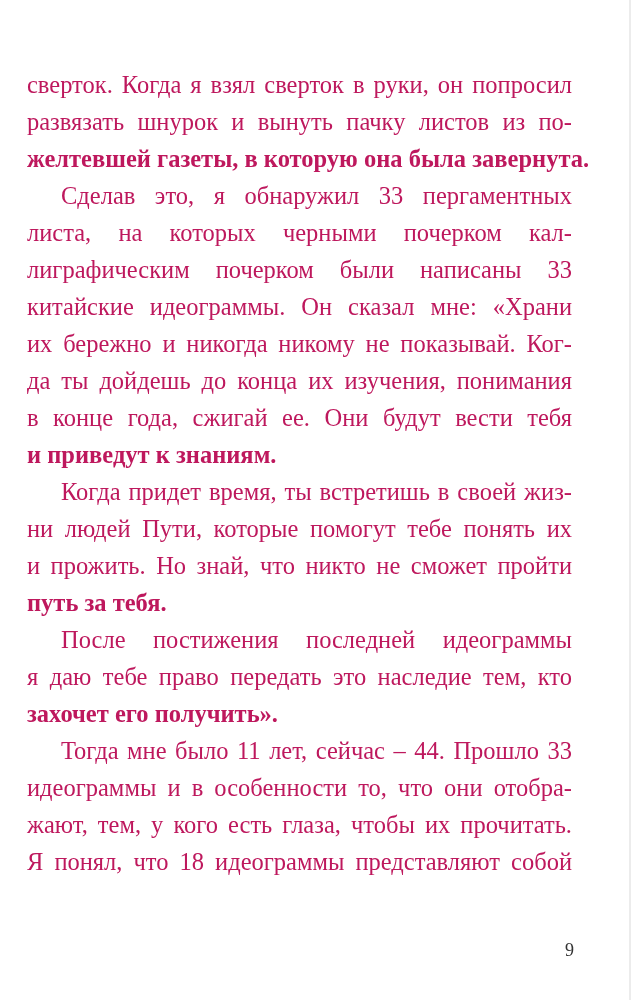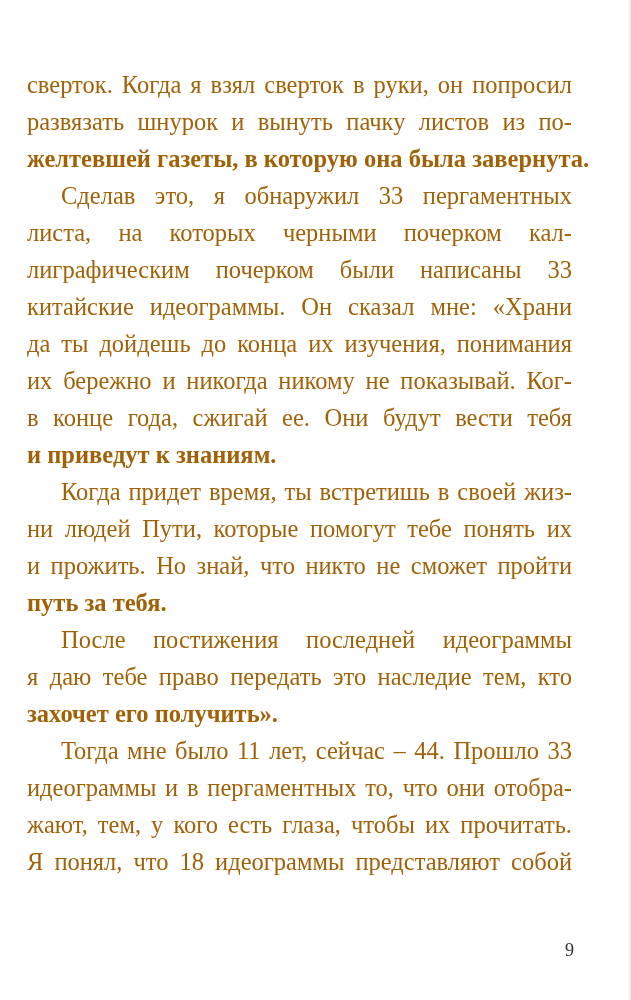--- a/index.html
+++ b/index.html
@@ -1,20 +1,20 @@
 <!DOCTYPE html>
 <html><head>
 <meta charset="utf-8">
 <style>
   html, body { margin: 0; padding: 0; background: #ffffff; }
   body { width: 631px; height: 1000px; position: relative; overflow: hidden; }
   .page {
     position: absolute; left: 27px; top: 66px; width: 545px;
     font-family: "Liberation Serif", "DejaVu Serif", serif;
-    font-size: 24.5px; line-height: 37px; color: #a16207;
+    font-size: 24.5px; line-height: 37px; color: #be185d;
   }
   .para { margin: 0; text-align: justify; }
   .line { display: block; text-align: justify; text-align-last: justify; white-space: nowrap; height: 37px; }
   .line.last { text-align-last: left; font-weight: bold; }
   .page-number {
     position: absolute; left: 560px; top: 940px; width: 14px; text-align: right;
     font-family: "Liberation Serif", "DejaVu Serif", serif; font-size: 18px; color: #333;
   }
   .edge { position: absolute; right: 0; top: 0; width: 2px; height: 1000px; background: #ececec; }
 </style>
@@ -27,37 +27,37 @@
   <div class="para">
     <span class="line">сверток. Когда я взял сверток в руки, он попросил</span>
     <span class="line">развязать шнурок и вынуть пачку листов из по-</span>
     <span class="line last">желтевшей газеты, в которую она была завернута.</span>
   </div>
   <div class="para">
     <span class="line" style="padding-left:34px">Сделав это, я обнаружил 33 пергаментных</span>
     <span class="line">листа, на которых черными почерком кал-</span>
     <span class="line">лиграфическим почерком были написаны 33</span>
     <span class="line">китайские идеограммы. Он сказал мне: «Храни</span>
+    <span class="line">их бережно и никогда никому не показывай. Ког-</span>
     <span class="line">да ты дойдешь до конца их изучения, понимания</span>
-    <span class="line">их бережно и никогда никому не показывай. Ког-</span>
     <span class="line">в конце года, сжигай ее. Они будут вести тебя</span>
     <span class="line last">и приведут к знаниям.</span>
   </div>
   <div class="para">
     <span class="line" style="padding-left:34px">Когда придет время, ты встретишь в своей жиз-</span>
     <span class="line">ни людей Пути, которые помогут тебе понять их</span>
     <span class="line">и прожить. Но знай, что никто не сможет пройти</span>
     <span class="line last">путь за тебя.</span>
   </div>
   <div class="para">
     <span class="line" style="padding-left:34px">После постижения последней идеограммы</span>
     <span class="line">я даю тебе право передать это наследие тем, кто</span>
     <span class="line last">захочет его получить».</span>
   </div>
   <div class="para">
     <span class="line" style="padding-left:34px">Тогда мне было 11 лет, сейчас – 44. Прошло 33</span>
-    <span class="line">идеограммы и в пергаментных то, что они отобра-</span>
+    <span class="line">идеограммы и в особенности то, что они отобра-</span>
     <span class="line">жают, тем, у кого есть глаза, чтобы их прочитать.</span>
     <span class="line">Я понял, что 18 идеограммы представляют собой</span>
   </div>
 </div>
 
 <div class="page-number">9</div>
 
 </body></html>

